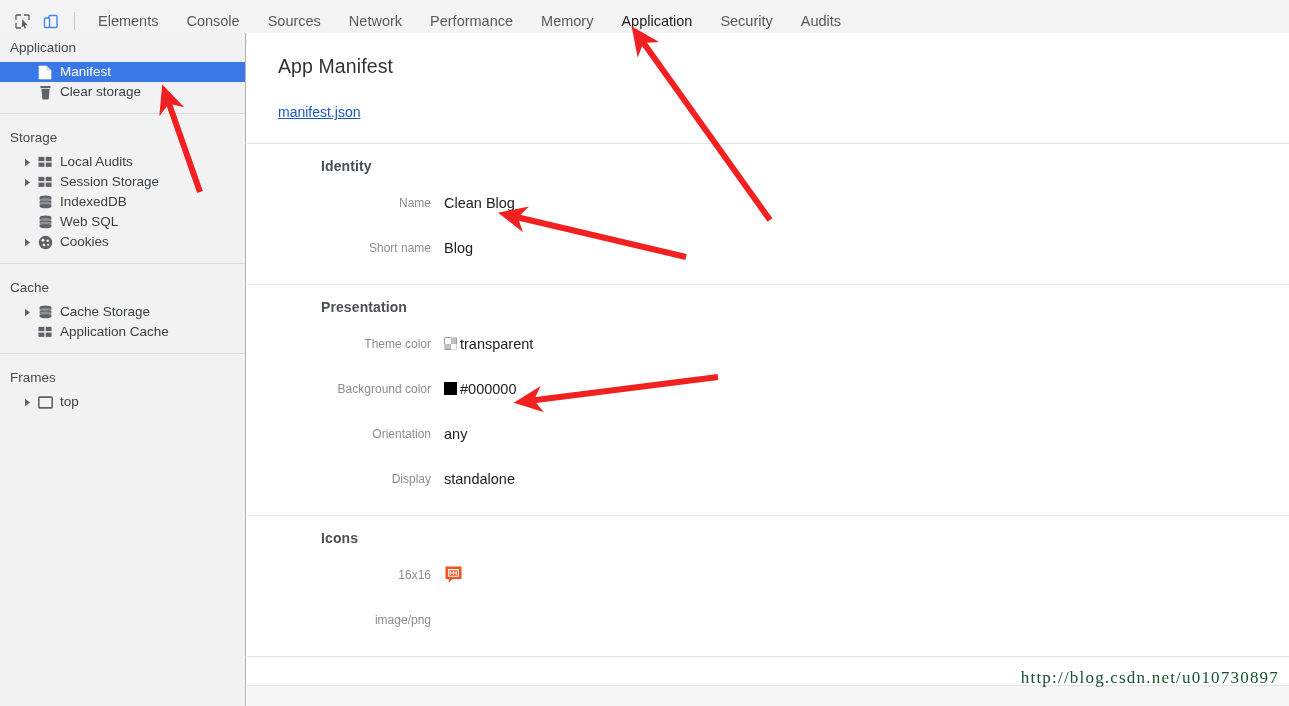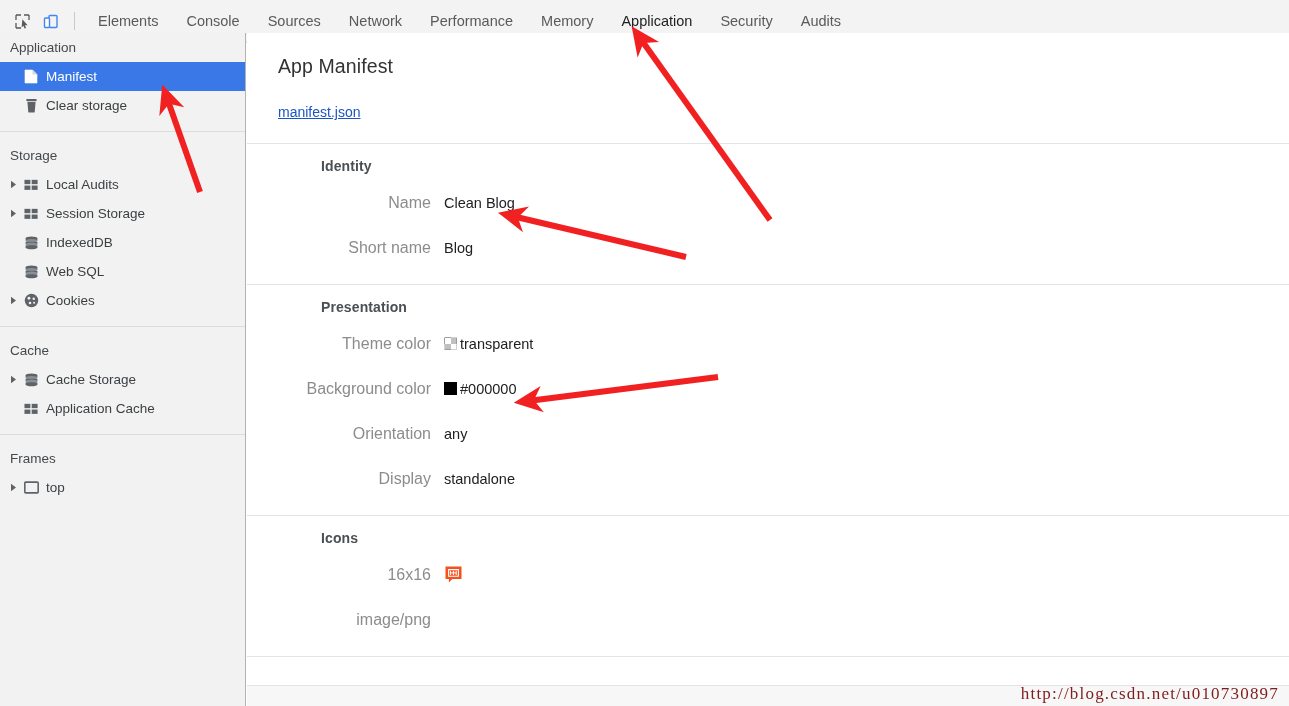--- a/index.html
+++ b/index.html
@@ -60,22 +60,22 @@
   }
   .side-group { padding-bottom: 2px; }
   .side-group + .side-group { border-top: 1px solid #dcdcdc; margin-top: 9px; padding-top: 9px; }
   .group-title {
     color: #44494d;
     font-size: 13.5px;
     padding: 7px 0 7px 10px;
   }
   .side-item {
     display: flex; align-items: center;
-    height: 29px;
-    padding-left: 6px;
+    height: 20px;
+    padding-left: 20px;
     color: #3c4043;
     cursor: pointer;
     white-space: nowrap;
   }
   .side-item.selected { background: #3b78e7; color: #ffffff; }
   .twisty {
     width: 14px; flex: 0 0 14px;
     display: flex; align-items: center; justify-content: center;
     color: #5f6368;
   }
@@ -119,21 +119,21 @@
   .rows { padding: 6px 0 14px 0; }
   .row {
     display: flex; align-items: center;
     height: 45px;
   }
   .row-label {
     width: 160px; flex: 0 0 160px;
     text-align: right;
     padding-right: 13px;
     color: #8c8c8c;
-    font-size: 16px;
+    font-size: 12px;
   }
   .row-value {
     display: flex; align-items: center;
     color: #202124;
     font-size: 14.5px;
   }
   .row-value.link { color: #1a55c4; text-decoration: underline; cursor: pointer; }
 
   .swatch {
     width: 13px; height: 13px;
@@ -154,24 +154,24 @@
   .icon-img {
     width: 19px; height: 19px;
     border-radius: 2px;
     display: flex; align-items: center; justify-content: center;
     position: relative;
   }
 
   
   .watermark {
     position: absolute;
-    right: 10px; bottom: 2px;
+    right: 10px; bottom: 18px;
     font-family: "Liberation Serif", serif;
     font-size: 17px;
-    color: #7f1d1d;
+    color: #14532d;
     letter-spacing: 1.2px;
     white-space: nowrap;
     pointer-events: none;
   }
 
   
   .bottom-strip {
     position: absolute; left: 247px; bottom: 0;
     width: 1042px; height: 21px;
     background: #f7f7f7;

